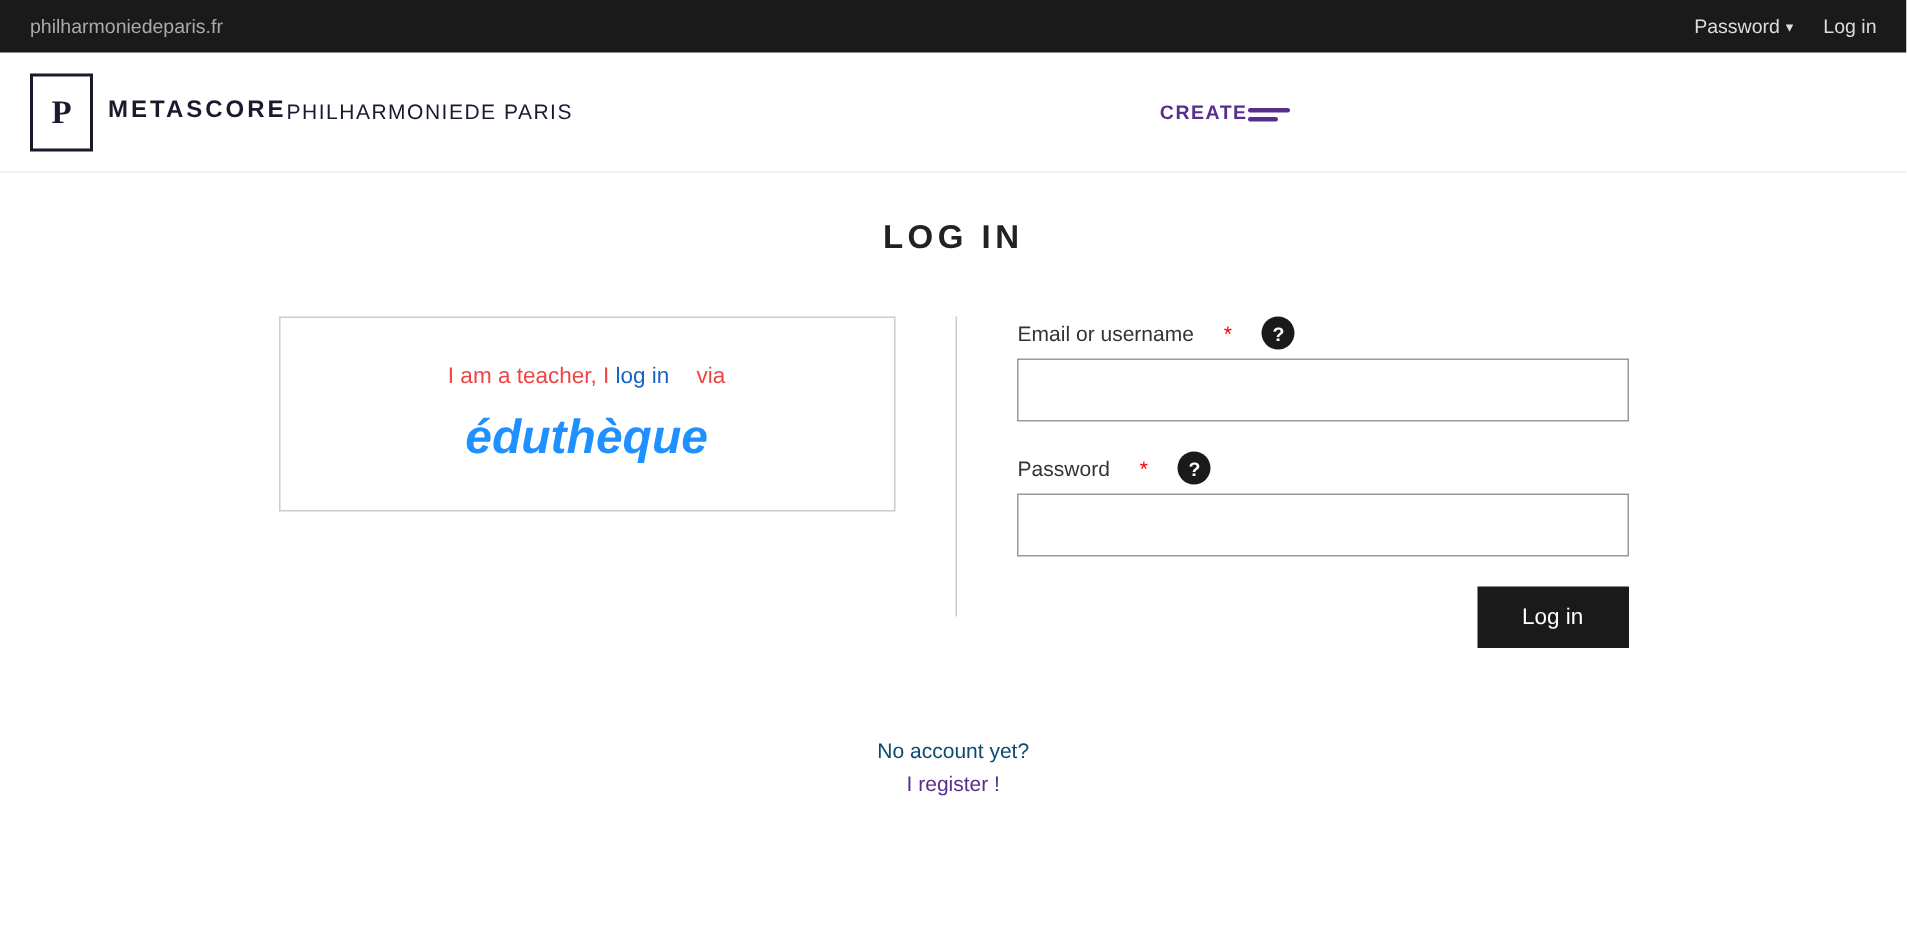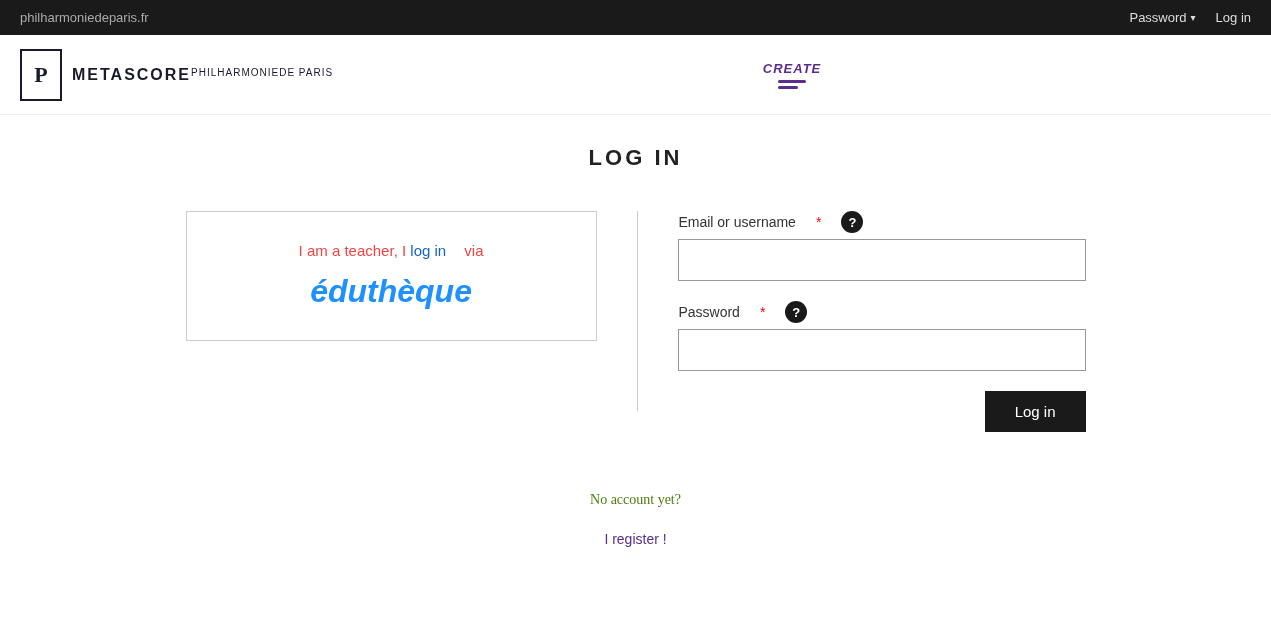--- a/index.html
+++ b/index.html
@@ -38,35 +38,34 @@
       display: flex;
       align-items: center;
       justify-content: center;
       font-weight: bold;
       font-size: 22px;
       color: #1a1a2e;
       font-family: serif;
     }
     .logo-text { display: flex; flex-direction: row; }
     .logo-title { font-size: 16px; font-weight: bold; letter-spacing: 2px; color: #1a1a2e; }
-    .logo-sub { font-size: 10px; color: #1a1a2e; letter-spacing: 1px; line-height: 1.4; }
+    .logo-sub { font-size: 14px; color: #1a1a2e; letter-spacing: 1px; line-height: 1.4; }
 
     .nav-center {
       flex: 1;
       display: flex;
       justify-content: center;
       align-items: center;
     }
     .nav-create {
       display: flex;
-      flex-direction: column;
+      flex-direction: row;
       align-items: center;
       cursor: pointer;
       text-decoration: none;
-      font-style: italic;
     }
     .nav-create-label {
       font-size: 13px;
       font-weight: bold;
       color: #5a2d8c;
       letter-spacing: 1px;
     }
     .nav-create-lines {
       display: flex;
       flex-direction: column;
@@ -193,21 +192,21 @@
       margin-bottom: 20px;
     }
 
     
     .bottom-section {
       clear: both;
       text-align: center;
       padding: 20px 0;
       margin-top: 20px;
     }
-    .no-account { color: #4d7c0f; font-size: 14px; margin-bottom: 22px; font-family: Liberation Serif, serif; }
+    .no-account { color: #0c4a6e; font-size: 14px; margin-bottom: 6px; }
     .register-link { color: #5a2d8c; font-size: 14px; cursor: pointer; text-decoration: none; }
   </style>
 </head>
 <body>
 
 <div class="topbar">
   <span class="topbar-left">philharmoniedeparis.fr</span>
   <div class="topbar-right">
     <div class="lang-selector">
       <span>Password</span>

